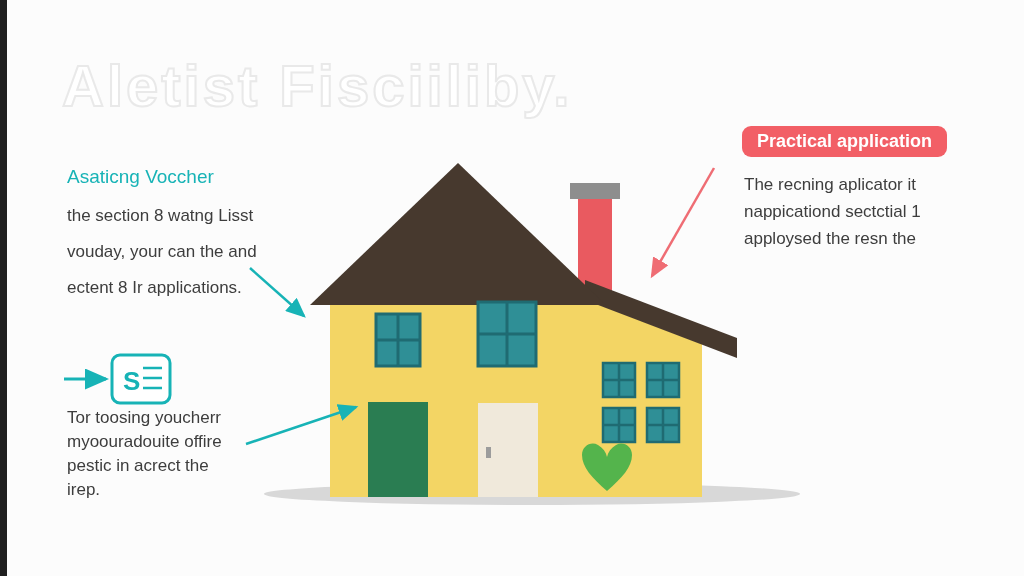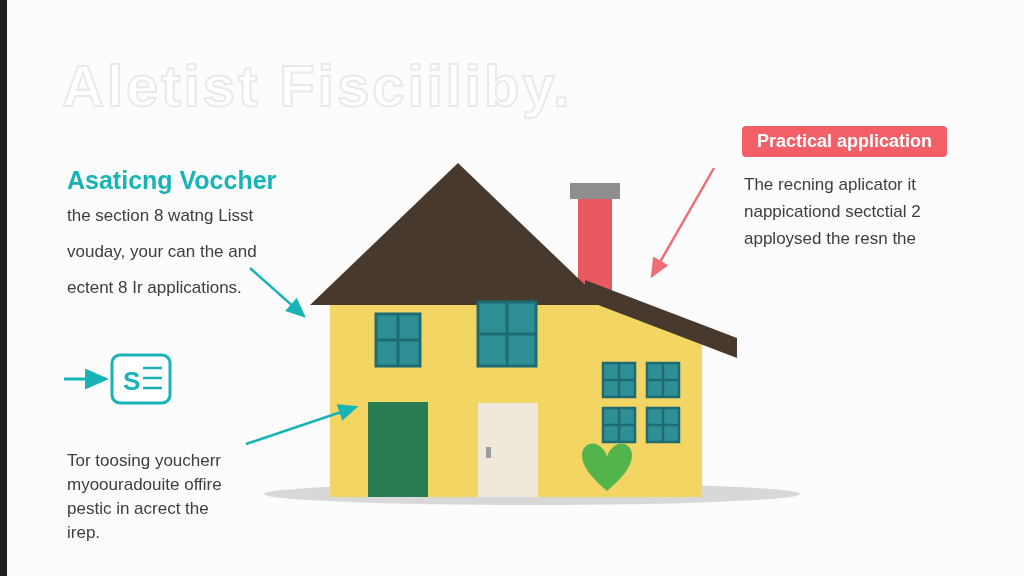--- a/index.html
+++ b/index.html
@@ -13,34 +13,34 @@
   #scene{left:0;top:0;}
   #ghost-title{
     left:62px;top:52px;
     font-size:58px;font-weight:700;letter-spacing:3px;
     color:#ffffff;
     -webkit-text-stroke:2px var(--title-outline,#e9e9e9);
     white-space:nowrap;
   }
   .heading{
     color:var(--teal,#17b3b6);
-    font-size:25px;font-weight:700;
+    font-size:19px;font-weight:400;
   }
   #wl-heading{left:67px;top:166px;}
   .para{
     font-size:17px;color:var(--text-dark,#3d3d3d);
     line-height:36px;white-space:pre-line;
   }
   #wl-body{left:67px;top:198px;}
-  #voucher-body{left:67px;top:406px;line-height:24px;margin-top:43px;}
+  #voucher-body{left:67px;top:406px;line-height:24px;}
   #badge{
     left:742px;top:126px;
     background:var(--badge-red,#f25f66);
     color:#ffffff;font-size:18px;font-weight:700;
-    padding:5px 15px;border-radius:4px;
+    padding:5px 15px;border-radius:9px;
   }
   #practical-body{left:744px;top:171px;line-height:27px;}
 </style>
 </head>
 <body>
 
 <div id="left-bar" class="abs"></div>
 
 <svg id="scene" class="abs" width="1024" height="576" viewBox="0 0 1024 576">
   <defs>
@@ -127,14 +127,14 @@
 vouday, your can the and
 ectent 8 Ir applications.</div>
 
 <div id="voucher-body" class="abs para">Tor toosing youcherr
 myoouradouite offire
 pestic in acrect the
 irep.</div>
 
 <div id="badge" class="abs">Practical application</div>
 <div id="practical-body" class="abs para">The recning aplicator it
-nappicationd sectctial 2
+nappicationd sectctial 1
 apploysed the resn the</div>
 
 </body></html>

